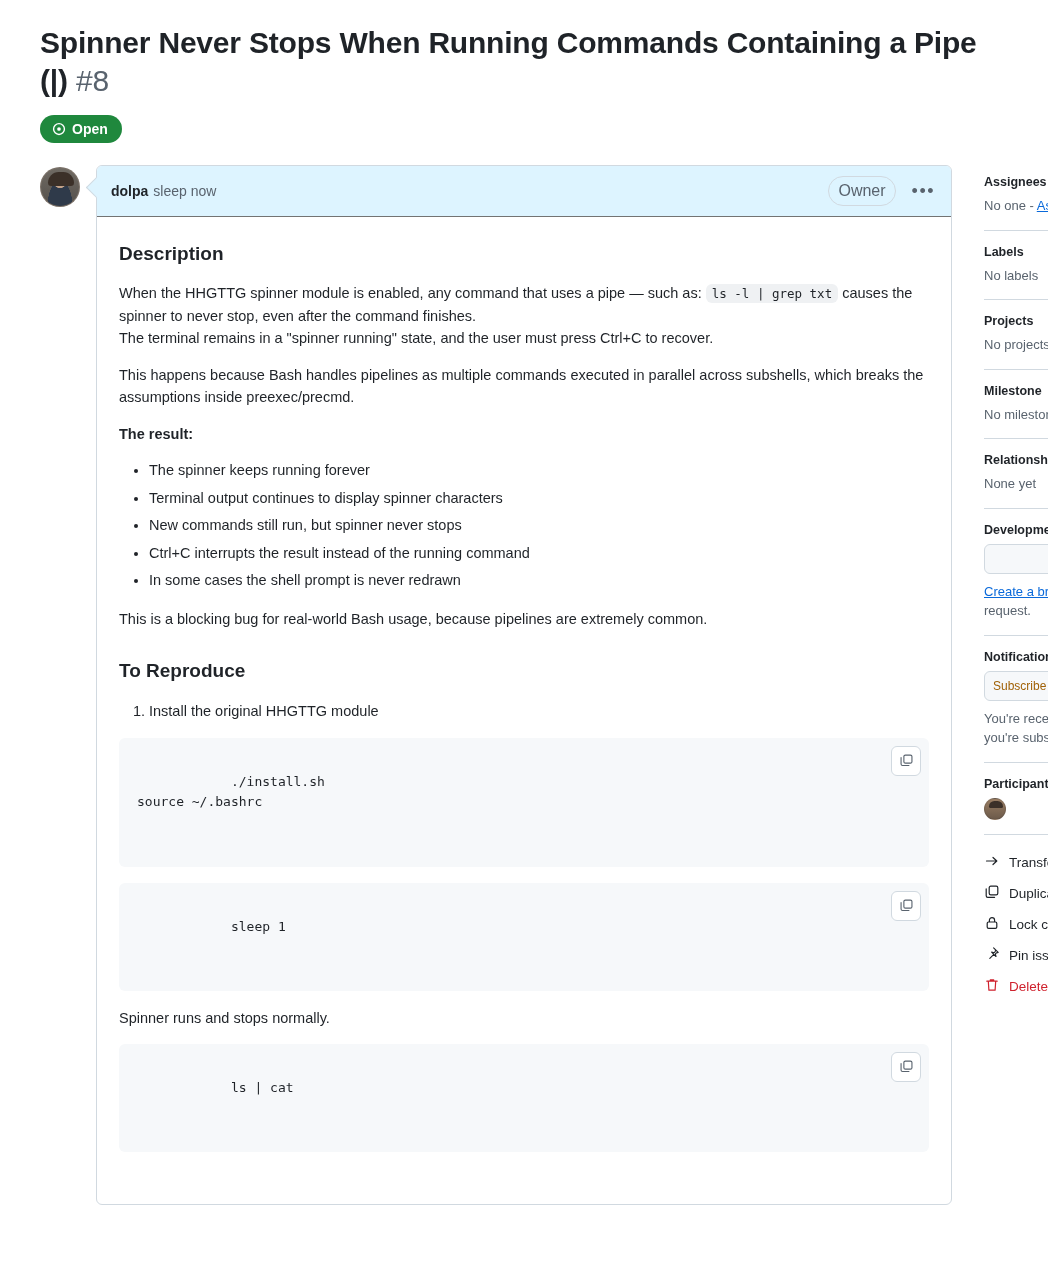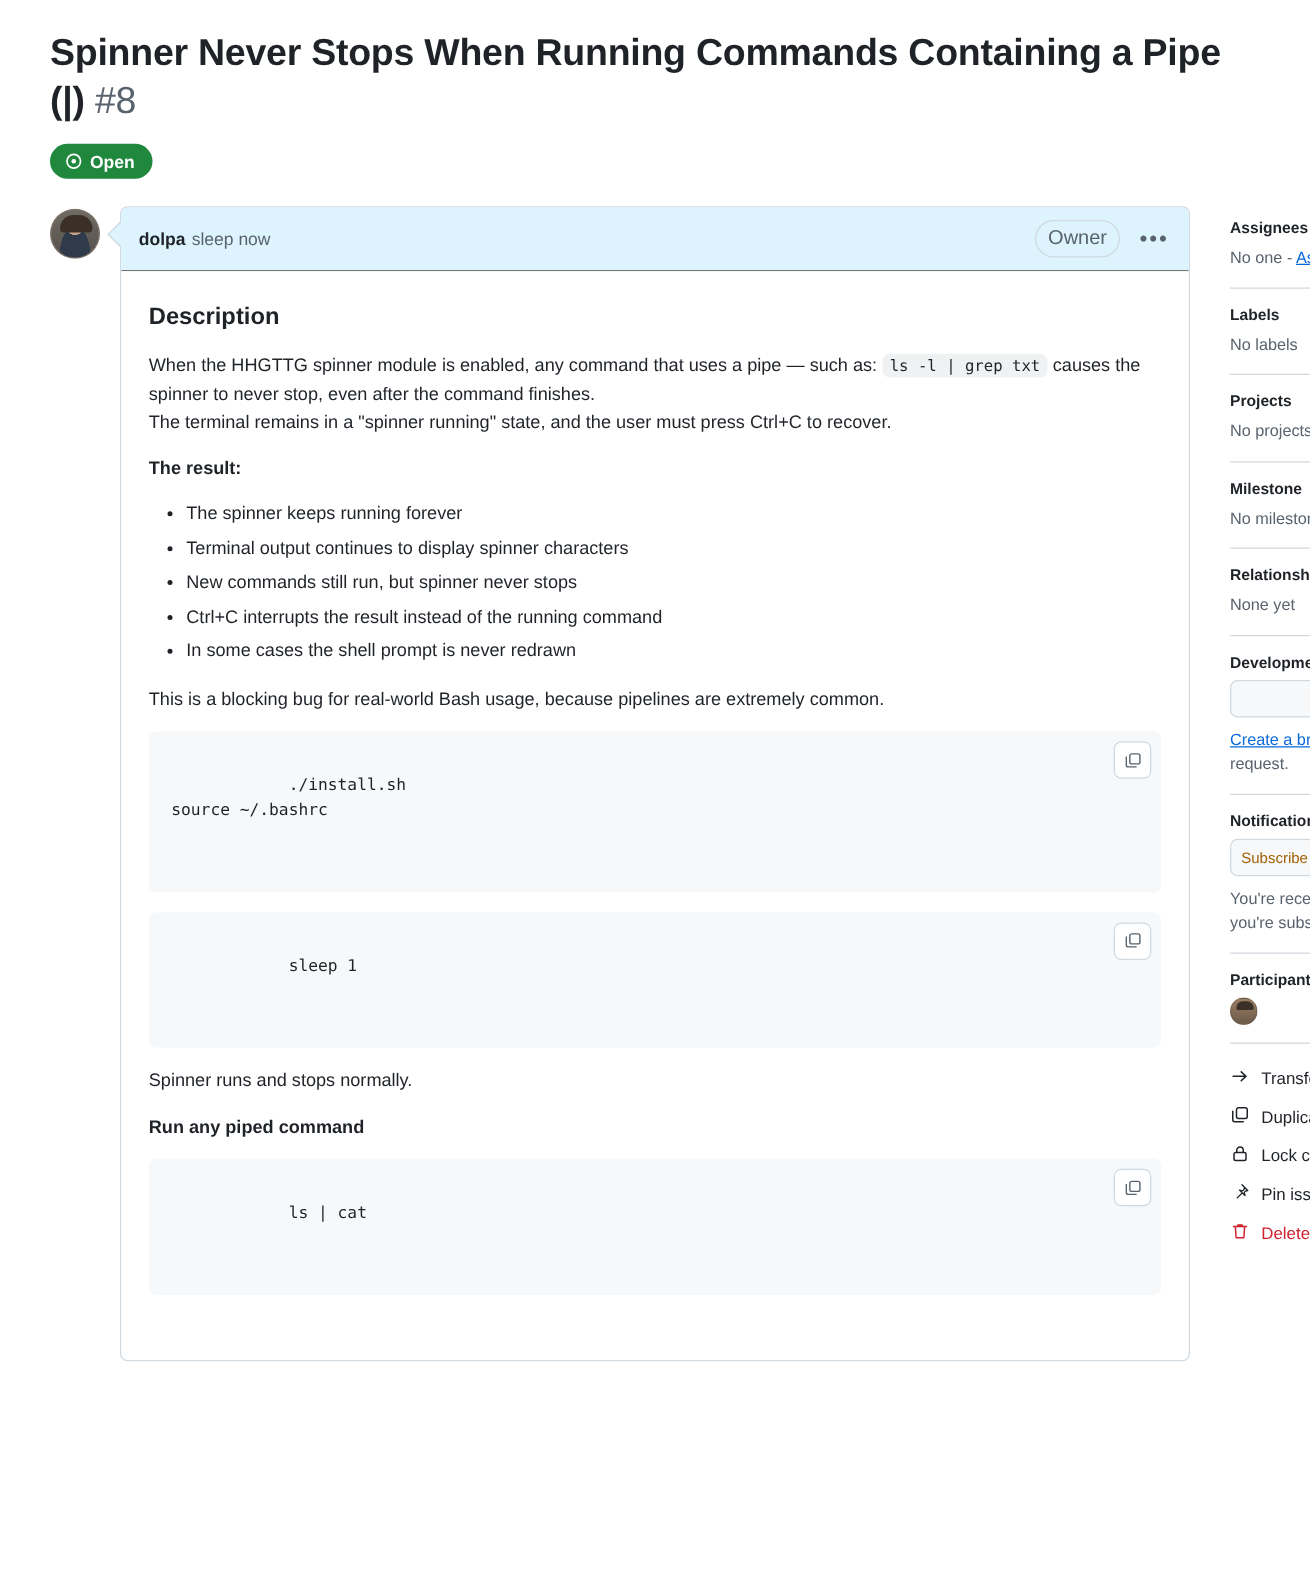--- a/index.html
+++ b/index.html
@@ -302,34 +302,39 @@
 
           <h2>Description</h2>
 
           <p>
             <span>When the HHGTTG spinner module is enabled, any command that uses a pipe — such as:</span>
             <code class="inline">ls -l | grep txt</code>
             <span>causes the spinner to never stop, even after the command finishes.</span><br>
             <span>The terminal remains in a "spinner running" state, and the user must press Ctrl+C to recover.</span>
           </p>
 
+          <p>This happens because Bash handles pipelines as multiple commands executed in parallel across subshells, which breaks the assumptions inside preexec/precmd.</p>
 
           <p><strong>The result:</strong></p>
 
           <ul>
             <li>The spinner keeps running forever</li>
             <li>Terminal output continues to display spinner characters</li>
             <li>New commands still run, but spinner never stops</li>
             <li>Ctrl+C interrupts the result instead of the running command</li>
             <li>In some cases the shell prompt is never redrawn</li>
           </ul>
 
           <p>This is a blocking bug for real-world Bash usage, because pipelines are extremely common.</p>
 
-
+          <h2 class="sect-gap">To Reproduce</h2>
+
+          <ol>
+            <li>Install the original HHGTTG module</li>
+          </ol>
 
           <div class="codeblock">
             <span>./install.sh
 source ~/.bashrc</span>
             <span class="copy-btn">
               <svg width="15" height="15" viewBox="0 0 16 16" fill="none" aria-hidden="true">
                 <rect x="5.2" y="2.2" width="8.6" height="8.6" rx="1.6" stroke="#59636e" stroke-width="1.2"></rect>
                 <path d="M10.6 13.3H3.8a1.6 1.6 0 0 1-1.6-1.6V4.9" stroke="#59636e" stroke-width="1.2" stroke-linecap="round"></path>
               </svg>
             </span>
@@ -341,21 +346,20 @@
             <span class="copy-btn">
               <svg width="15" height="15" viewBox="0 0 16 16" fill="none" aria-hidden="true">
                 <rect x="5.2" y="2.2" width="8.6" height="8.6" rx="1.6" stroke="#59636e" stroke-width="1.2"></rect>
                 <path d="M10.6 13.3H3.8a1.6 1.6 0 0 1-1.6-1.6V4.9" stroke="#59636e" stroke-width="1.2" stroke-linecap="round"></path>
               </svg>
             </span>
           </div>
 
           <p>Spinner runs and stops normally.</p>
 
-          <p><strong>Run any piped command</strong></p>
 
 
           <div class="codeblock" style="margin-top:10px; margin-bottom:26px;">
             <span>ls | cat</span>
             <span class="copy-btn">
               <svg width="15" height="15" viewBox="0 0 16 16" fill="none" aria-hidden="true">
                 <rect x="5.2" y="2.2" width="8.6" height="8.6" rx="1.6" stroke="#59636e" stroke-width="1.2"></rect>
                 <path d="M10.6 13.3H3.8a1.6 1.6 0 0 1-1.6-1.6V4.9" stroke="#59636e" stroke-width="1.2" stroke-linecap="round"></path>
               </svg>
             </span>

